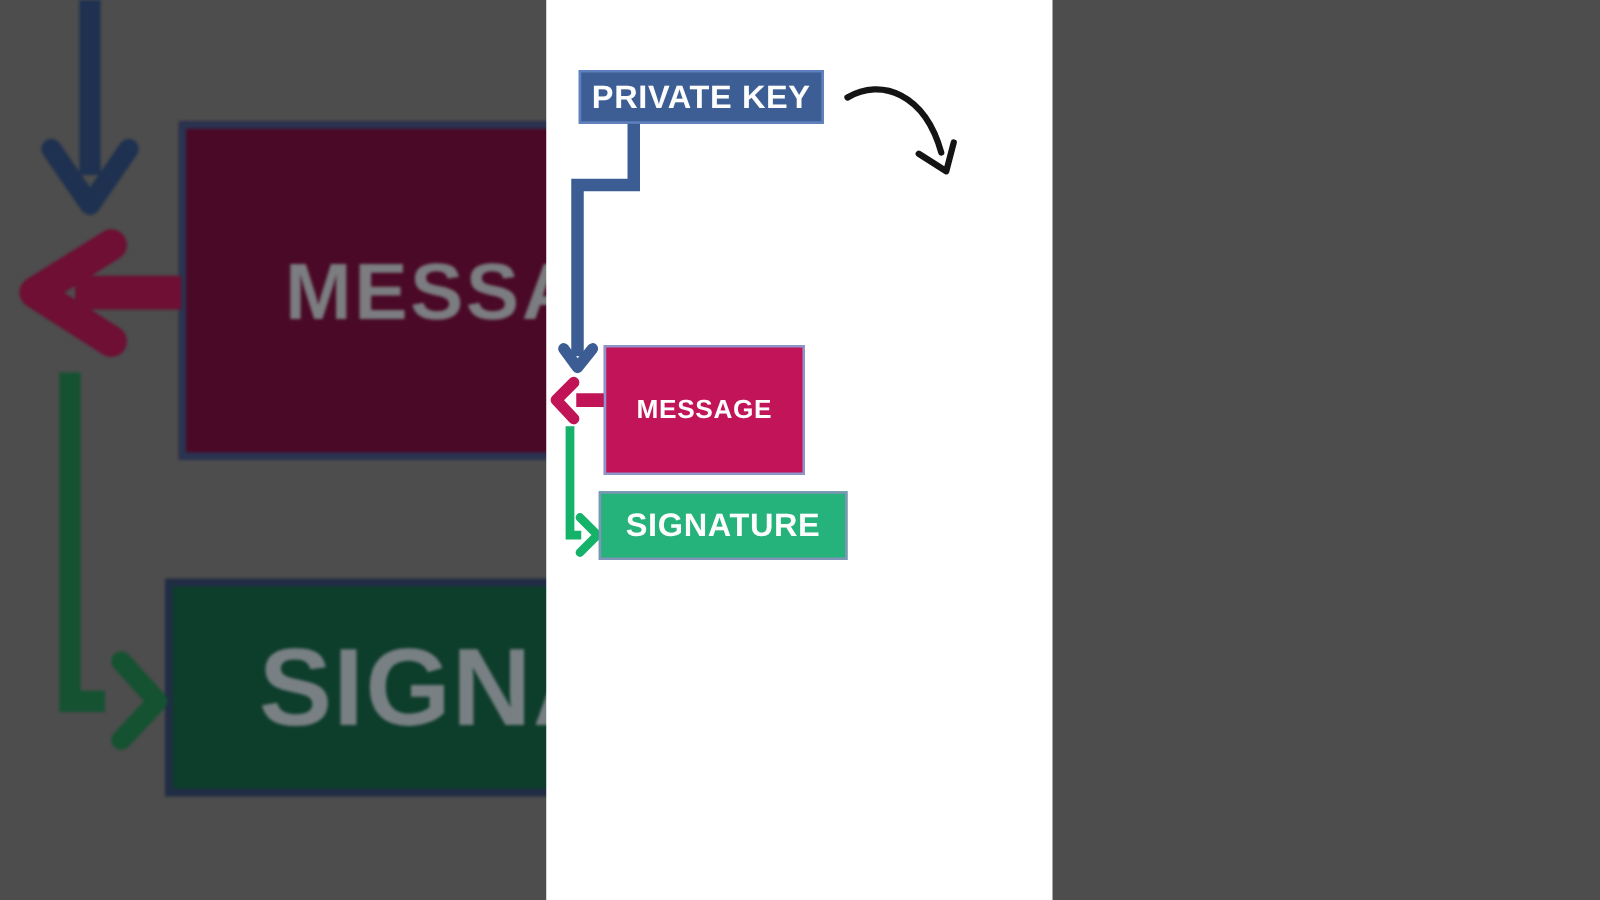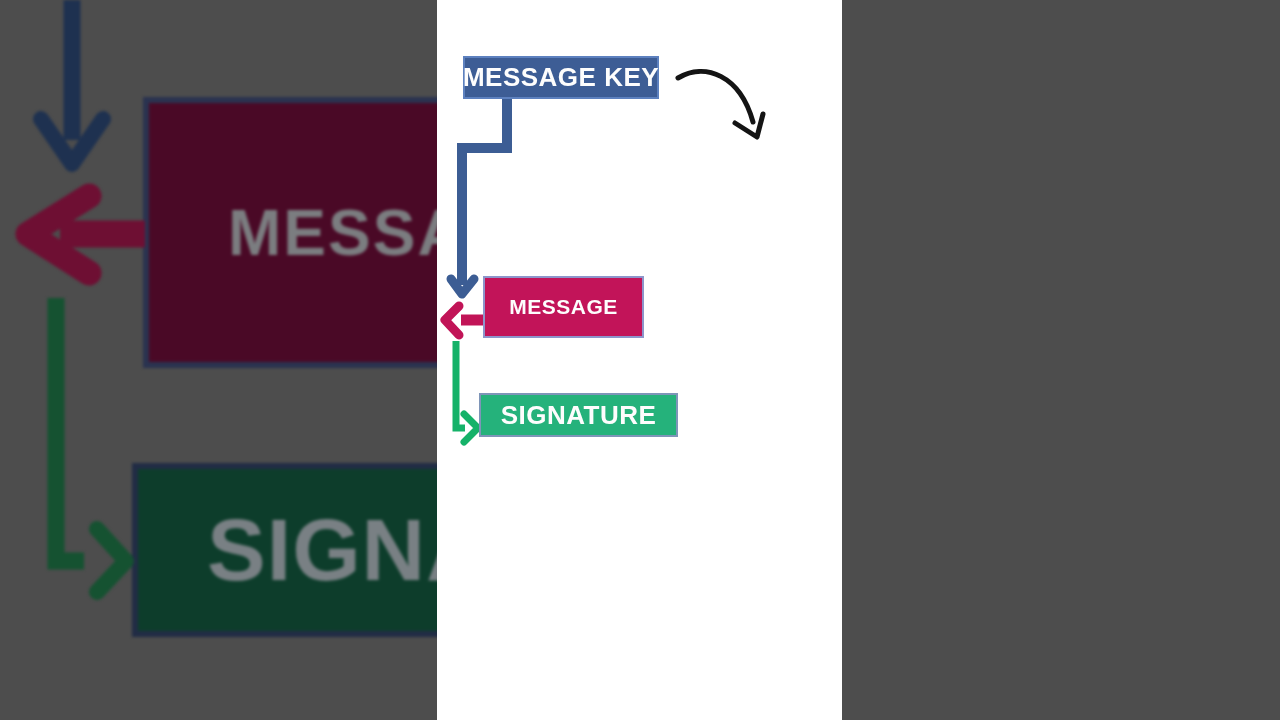--- a/index.html
+++ b/index.html
@@ -36,23 +36,23 @@
   }
   .node{
     position:absolute;display:flex;align-items:center;justify-content:center;
     box-sizing:border-box;color:#fdfdfd;font-weight:bold;letter-spacing:0.5px;
     white-space:nowrap;
   }
   .node-private{left:26px;top:56px;width:196px;height:43px;
     background:#3d5d95;border:2px solid #5d81bf;font-size:26px;}
   .node-public{left:168px;top:147px;width:198px;height:44px;
     background:#e9443e;border:2px solid #98a9d2;font-size:26px;}
-  .node-message{left:46px;top:276px;width:161px;height:62px;
+  .node-message{left:46px;top:276px;width:161px;height:104px;
     background:#c21459;border:2px solid #8d95cb;font-size:21px;}
-  .node-signature{left:42px;top:393px;width:199px;height:44px;
+  .node-signature{left:42px;top:393px;width:199px;height:55px;
     background:#25b27b;border:2px solid #7e95b8;font-size:26px;}
   .panel svg{position:absolute;left:0;top:0;}
 </style>
 </head>
 <body>
 
 <div class="stage">
 
   <div class="bg-echo">
 
@@ -102,21 +102,21 @@
         <path d="M22,306 L8,320 L22,335" stroke="#c11457" stroke-width="9" fill="none" stroke-linecap="round" stroke-linejoin="round"></path>
       </g>
 
       <g>
         <path d="M19,341 L19,428 L28,428" stroke="#15b269" stroke-width="7" fill="none"></path>
         <path d="M27,414 L41,428 L27,442" stroke="#15b269" stroke-width="7" fill="none" stroke-linecap="round" stroke-linejoin="round"></path>
       </g>
     </svg>
 
     <div class="node node-private">
-      <span>MESSAGE KEY</span>
+      <span>PRIVATE KEY</span>
     </div>
 
 
     <div class="node node-message">
       <span>MESSAGE</span>
     </div>
 
     <div class="node node-signature">
       <span>SIGNATURE</span>
     </div>

